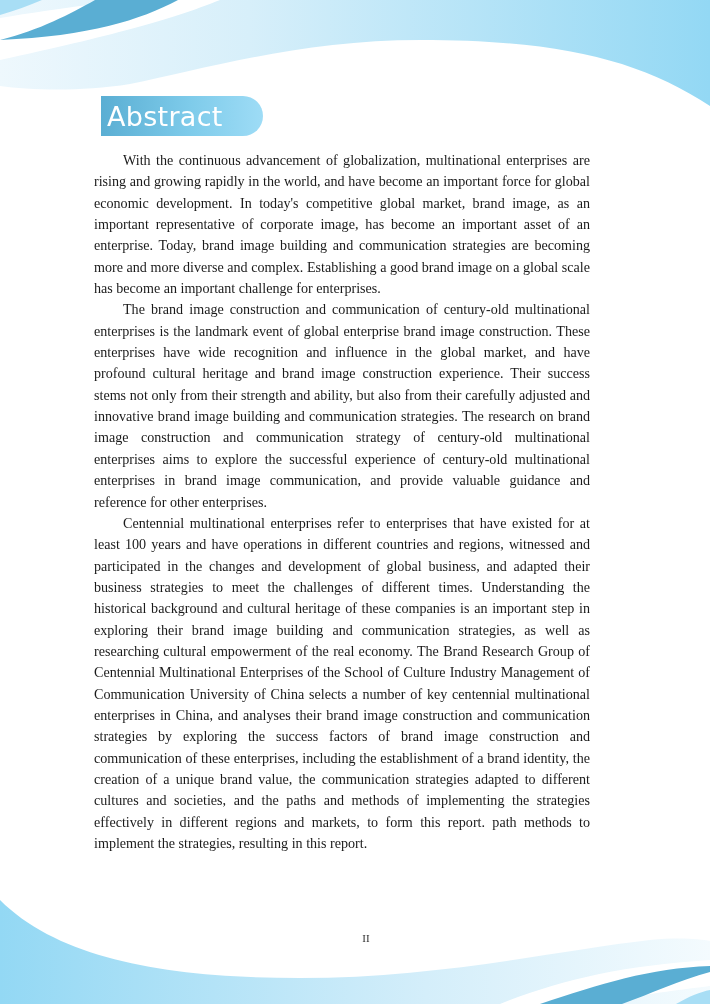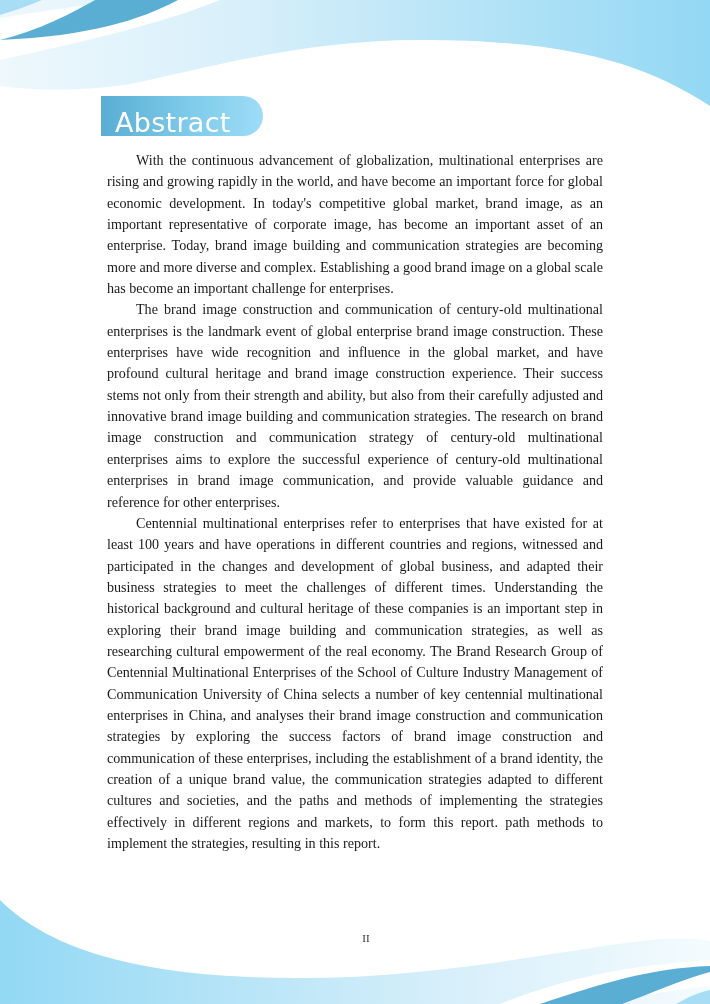--- a/index.html
+++ b/index.html
@@ -18,35 +18,35 @@
   }
   .title-badge {
     position: absolute;
     left: 101px;
     top: 96px;
     width: 162px;
     height: 40px;
     border-radius: 0 20px 20px 0;
     background: linear-gradient(90deg, #5aaed3 0%, #7ecbea 55%, #9edcf6 100%);
     box-sizing: border-box;
-    padding-left: 14px;
+    padding-left: 6px;
     display: flex;
-    align-items: flex-end;
+    align-items: center;
   }
   .title-text {
     color: #ffffff;
     font-family: "DejaVu Sans", sans-serif;
     font-size: 27px;
     font-weight: normal;
     letter-spacing: 0.3px;
     line-height: 1;
   }
   .body-text {
     position: absolute;
-    left: 107px;
+    left: 94px;
     top: 150px;
     width: 496px;
     font-family: "Liberation Serif", serif;
     font-size: 14.1px;
     line-height: 21.35px;
     color: #1a1a1a;
     text-align: justify;
   }
   .body-text p {
     margin: 0;

